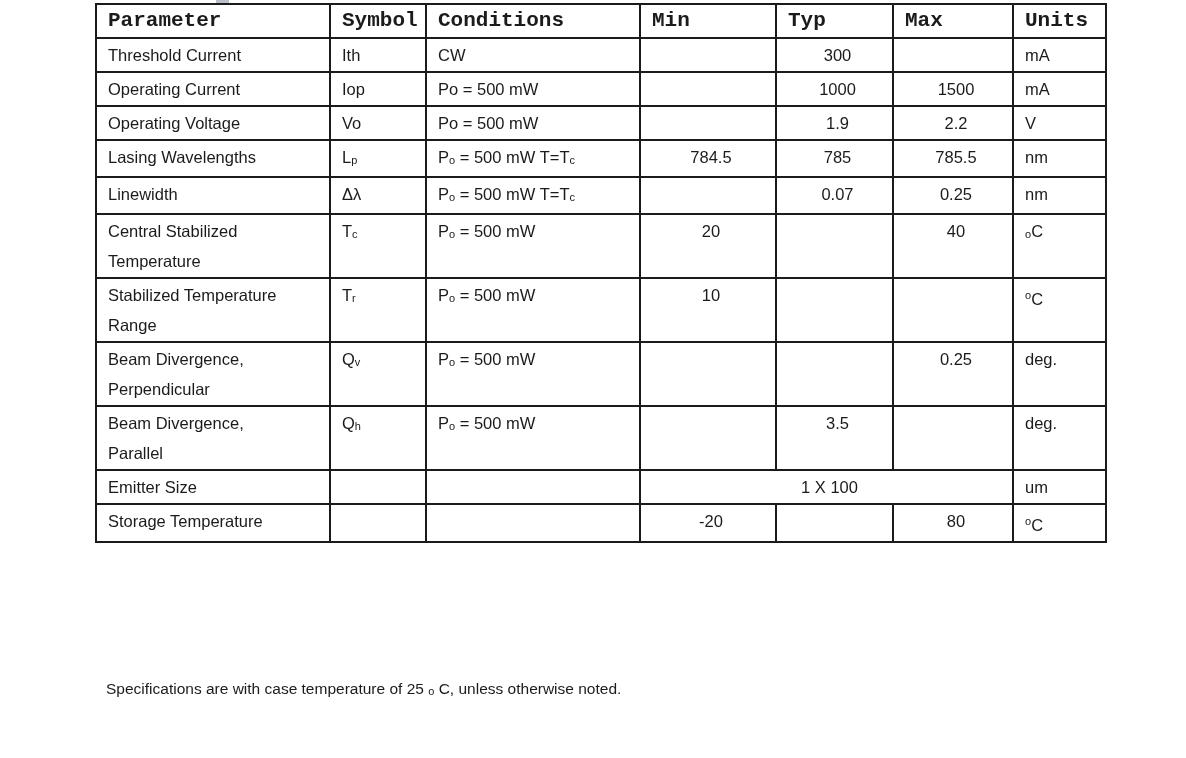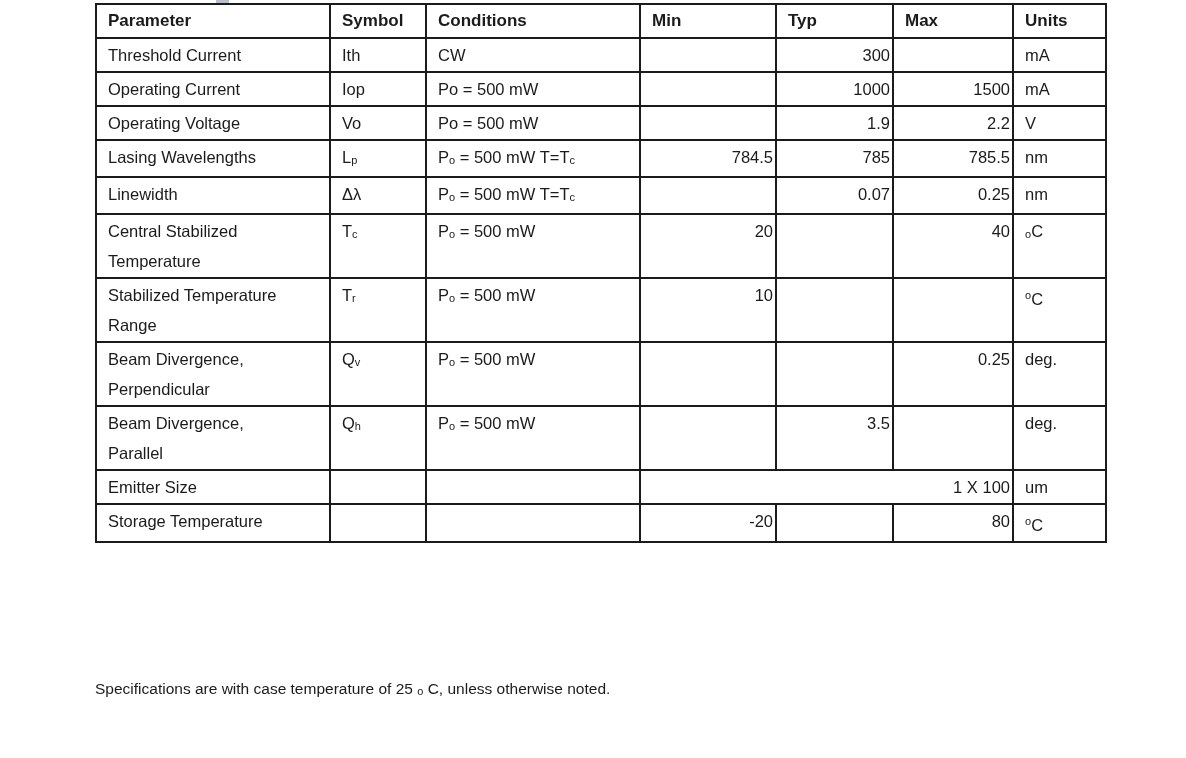--- a/index.html
+++ b/index.html
@@ -47,39 +47,40 @@
     border:2px solid var(--line);
     vertical-align:top;
     padding:1px 6px 1px 11px;
     font-size:16.5px;
     line-height:30px;
     overflow:hidden;
   }
   table.spec th{
     text-align:left;
     font-weight:bold;
-    font-size:17px;
+    font-size:21px;
+    font-family:Liberation Mono, monospace;
   }
   table.spec td.num{
-    text-align:right;
+    text-align:center;
     padding-left:8px;
     padding-right:2px;
   }
   .sb{ 
     font-size:11px;
     vertical-align:-1px;
     letter-spacing:0;
   }
   .sp{ 
     font-size:11px;
     vertical-align:6px;
   }
   .footnote{
     position:absolute;
-    left:95px;
+    left:106px;
     top:679px;
     font-size:15.5px;
     line-height:20px;
     color:var(--ink);
   }
 </style>
 </head>
 <body>
 
 <div class="page">

